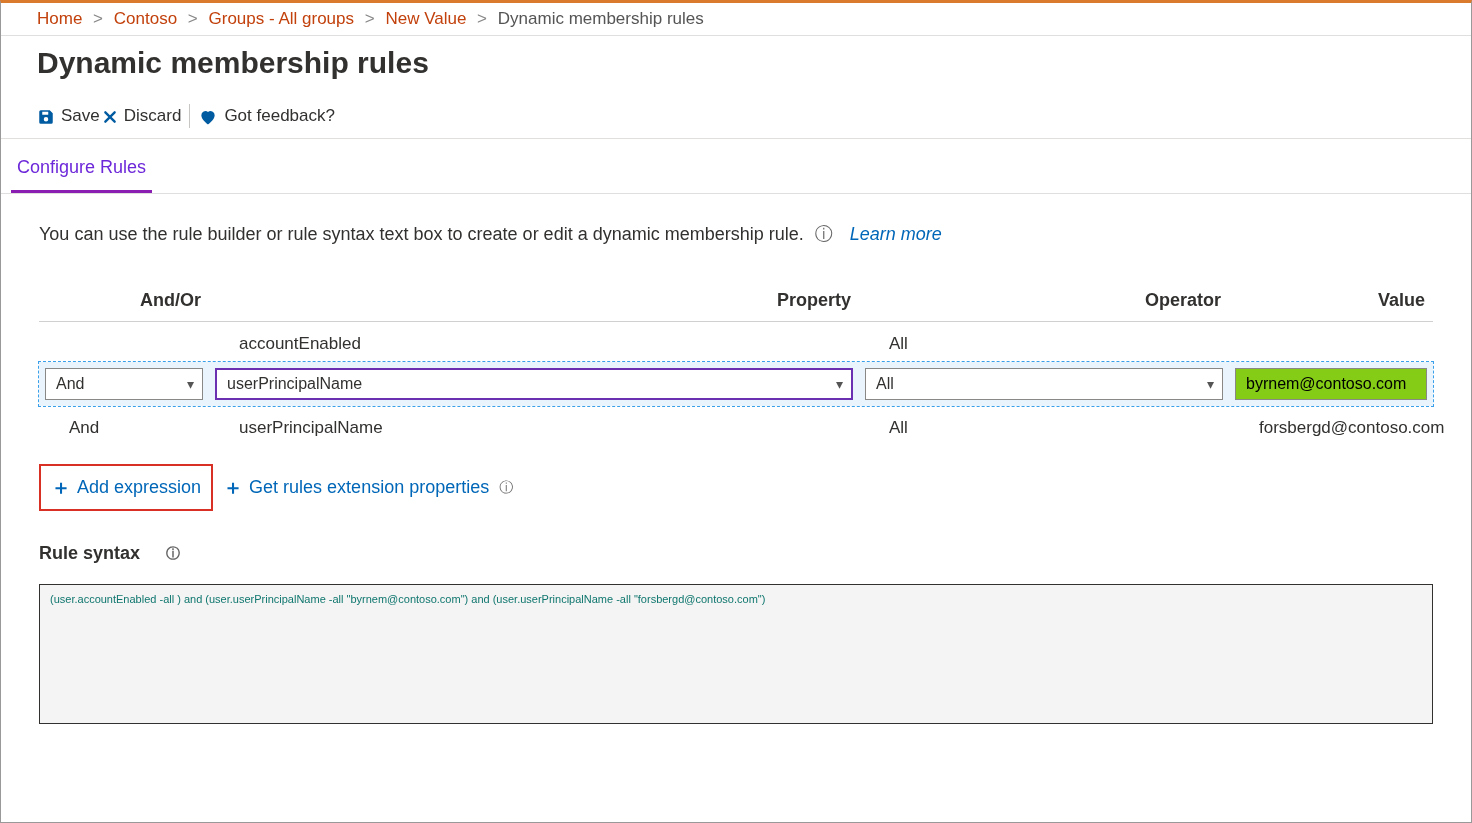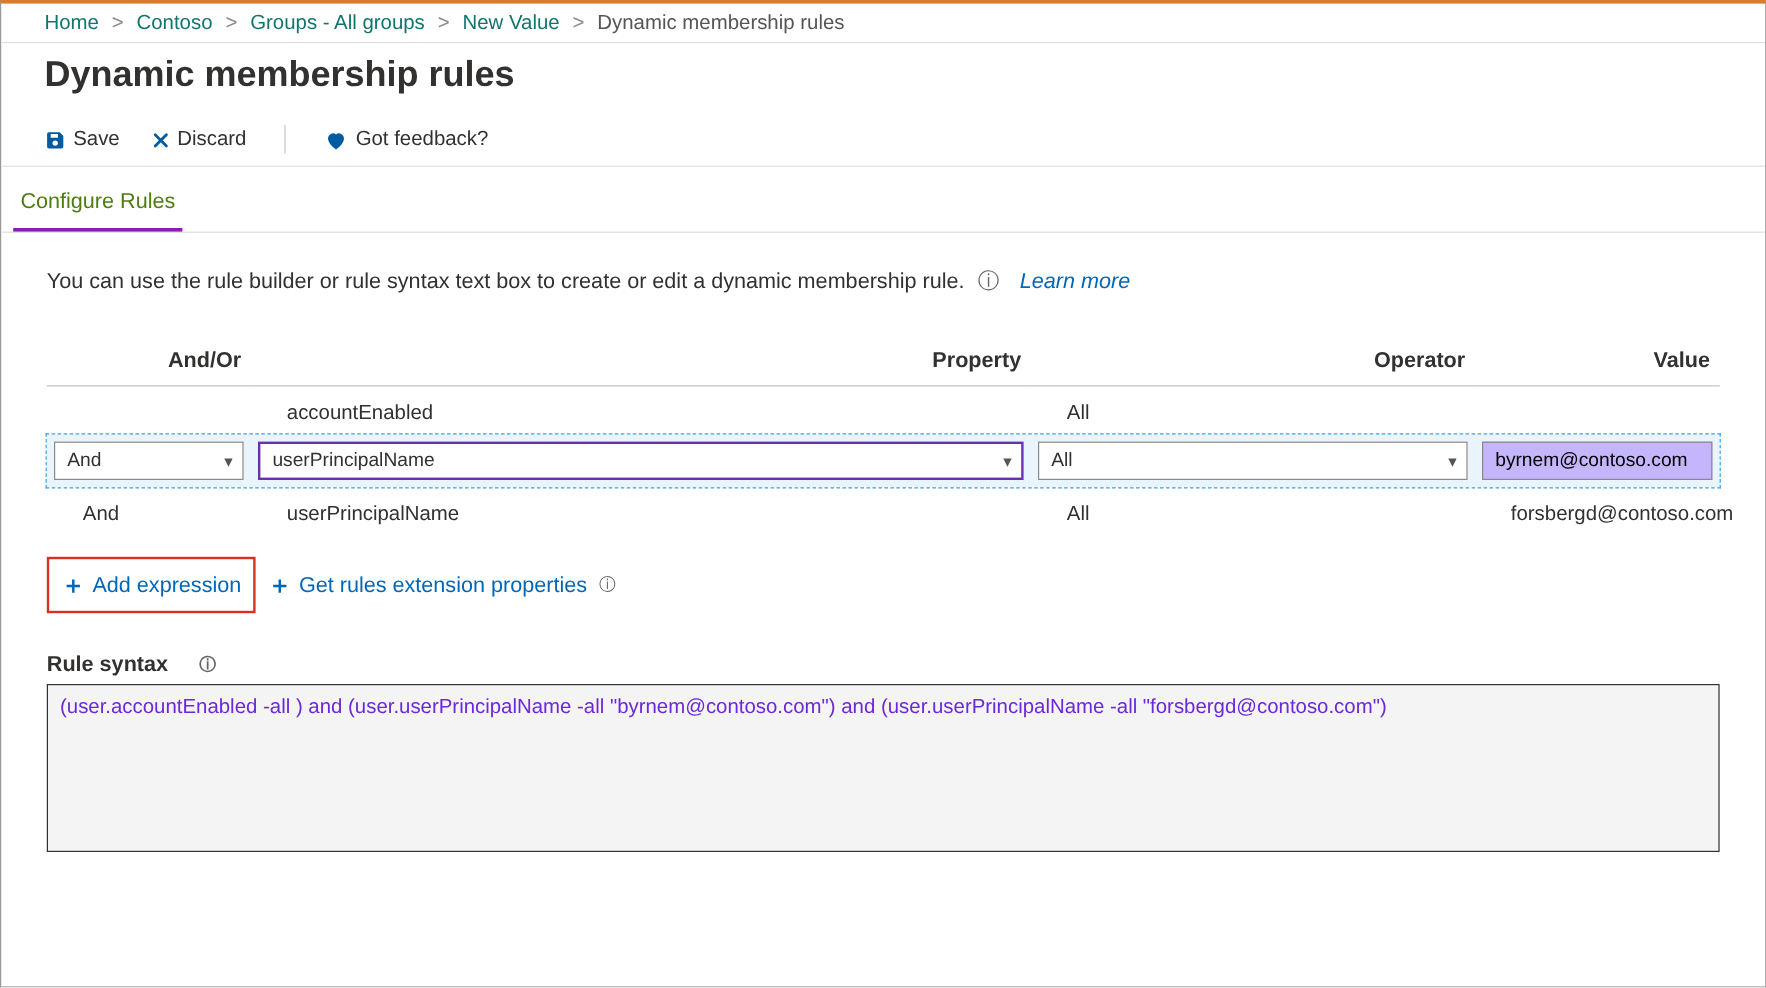--- a/index.html
+++ b/index.html
@@ -16,53 +16,53 @@
     width: 1472px;
     height: 823px;
     position: relative;
     overflow: hidden;
   }
   .breadcrumb {
     padding: 6px 18px 6px 36px;
     border-bottom: 1px solid #e1dfdd;
     font-size: 17px;
   }
-  .breadcrumb a { color: #0f766e; text-decoration: none; }
+  .breadcrumb a { color: #c2410c; text-decoration: none; }
   .breadcrumb .sep { color: #888; margin: 0 6px; }
   .breadcrumb .current { color: #555; }
   .page-title {
     font-size: 30px;
     font-weight: 600;
     padding: 10px 18px 18px 36px;
   }
   .toolbar {
     padding: 6px 18px 10px 36px;
     border-bottom: 1px solid #e1dfdd;
     display: flex;
     align-items: center;
-    gap: 26px;
+    gap: 2px;
     font-size: 17px;
   }
   .toolbar .tbtn {
     display: inline-flex;
     align-items: center;
     gap: 6px;
     color: #323130;
     cursor: pointer;
   }
   .toolbar .icon { color: #005ba1; font-size: 18px; }
   .toolbar .divider { width:1px; height:24px; background:#c8c6c4; margin:0 6px; }
   .tabs {
     padding: 0 10px;
     border-bottom: 1px solid #e1dfdd;
   }
   .tab {
     display: inline-block;
     padding: 18px 6px 12px 6px;
-    color: #4d7c0f;
+    color: #6d28d9;
     font-size: 18px;
     border-bottom: 3px solid #8a1db2;
     cursor: pointer;
   }
   .content { padding: 28px 38px 0 38px; }
   .helper { font-size: 18px; }
   .helper .info-icon { color:#666; margin: 0 6px; }
   .helper a { color:#0067b8; text-decoration:none; margin-left:6px;font-style:italic; }
 
   table.rules {
@@ -99,21 +99,21 @@
     cursor: pointer;
   }
   .dd.purple { border: 2px solid #6b2fb1; }
   .dd .chev { font-size: 14px; color:#555; }
   .txt-input {
     border: 1px solid #8a8886;
     height: 32px;
     padding: 0 10px;
     font-size: 16px;
     width: 100%;
-    background:#c4b5fd;
+    background:#84cc16;
   }
 
   .actions-row { margin-top: 18px; padding-left: 0px; display:flex; gap:10px; align-items:center; }
   .add-exp-box {
     border: 2px solid #d93025;
     padding: 8px 10px;
     display: inline-flex;
     align-items: center;
     gap: 6px;
     color: #0067b8;
@@ -128,25 +128,25 @@
     font-size:18px;
     cursor:pointer;
   }
   .plus-icon { color:#0067b8; font-weight:700; font-size:20px; }
   .info-sm { color:#666; font-size:14px; margin-left:4px; }
 
   .rule-syntax-label { font-weight:700; font-size:18px; margin-top:32px; display:flex; align-items:center; gap:22px; }
   .syntax-box {
     border: 1px solid #323130;
     background: #f4f4f4;
-    margin-top: 6px;
+    margin-top: 20px;
     padding: 8px 10px;
     height: 140px;
-    font-size: 17px;
-    color:#6d28d9;
+    font-size: 11px;
+    color:#0f766e;
     overflow:auto;
   }
 
   svg.inline { vertical-align: middle; }
 </style>
 </head>
 <body>
 
 <div class="frame">
 

